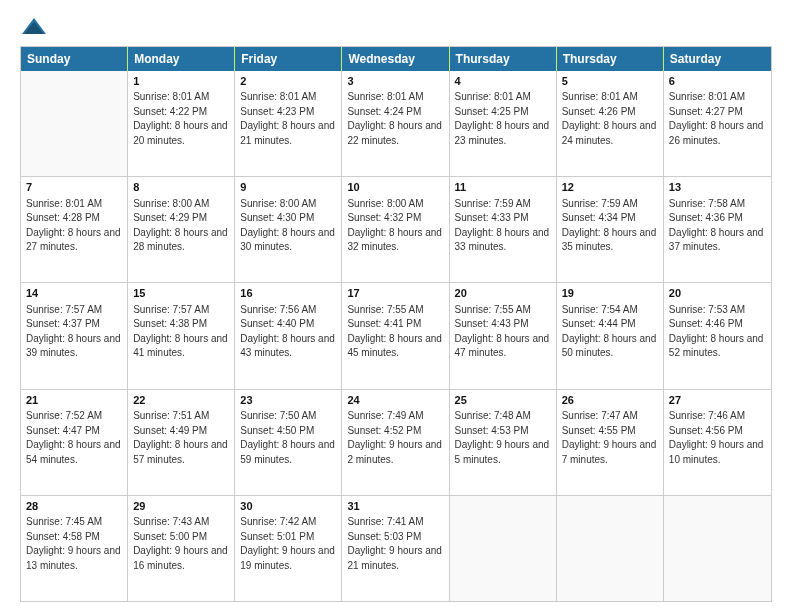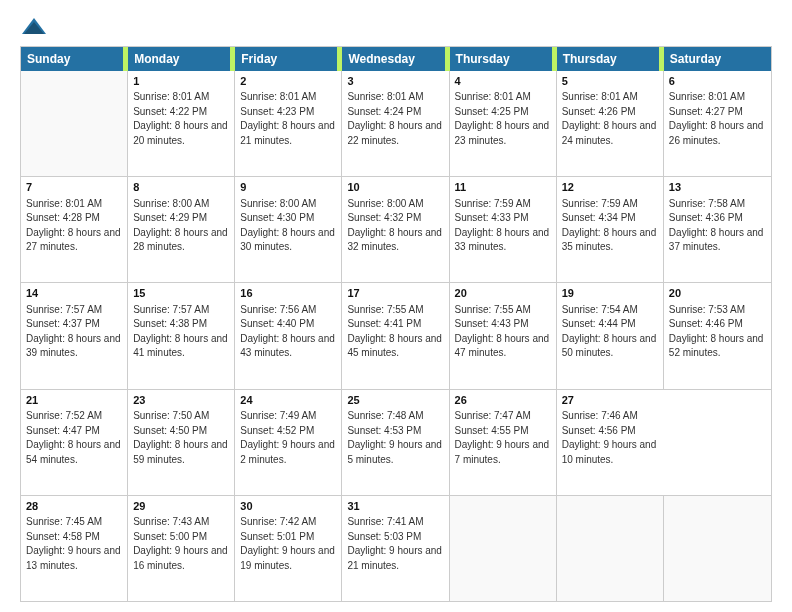--- a/index.html
+++ b/index.html
@@ -54,21 +54,21 @@
       display: grid;
       grid-template-columns: repeat(7, 1fr);
       background: #2471a3;
     }
     .cal-header-cell {
       color: #fff;
       font-size: 12px;
       font-weight: bold;
       padding: 5px 6px;
       text-align: left;
-      border-right: 5px solid #bef264;
+      border-right: 1px solid #bef264;
     }
     .cal-header-cell:last-child { border-right: none; }
     .cal-body {
       flex: 1;
       display: flex;
       flex-direction: column;
     }
     .cal-row {
       display: grid;
       grid-template-columns: repeat(7, 1fr);
@@ -216,20 +216,24 @@
             <span class="day-num">20</span>
             <div class="cell-text">Sunrise: 7:53 AM<br>Sunset: 4:46 PM<br>Daylight: 8 hours and 52 minutes.</div>
           </div>
         </div>
         <div class="cal-row">
           <div class="cal-cell">
             <span class="day-num">21</span>
             <div class="cell-text">Sunrise: 7:52 AM<br>Sunset: 4:47 PM<br>Daylight: 8 hours and 54 minutes.</div>
           </div>
           <div class="cal-cell">
+            <span class="day-num">22</span>
+            <div class="cell-text">Sunrise: 7:51 AM<br>Sunset: 4:49 PM<br>Daylight: 8 hours and 57 minutes.</div>
+          </div>
+          <div class="cal-cell">
             <span class="day-num">23</span>
             <div class="cell-text">Sunrise: 7:50 AM<br>Sunset: 4:50 PM<br>Daylight: 8 hours and 59 minutes.</div>
           </div>
           <div class="cal-cell">
             <span class="day-num">24</span>
             <div class="cell-text">Sunrise: 7:49 AM<br>Sunset: 4:52 PM<br>Daylight: 9 hours and 2 minutes.</div>
           </div>
           <div class="cal-cell">
             <span class="day-num">25</span>
             <div class="cell-text">Sunrise: 7:48 AM<br>Sunset: 4:53 PM<br>Daylight: 9 hours and 5 minutes.</div>

